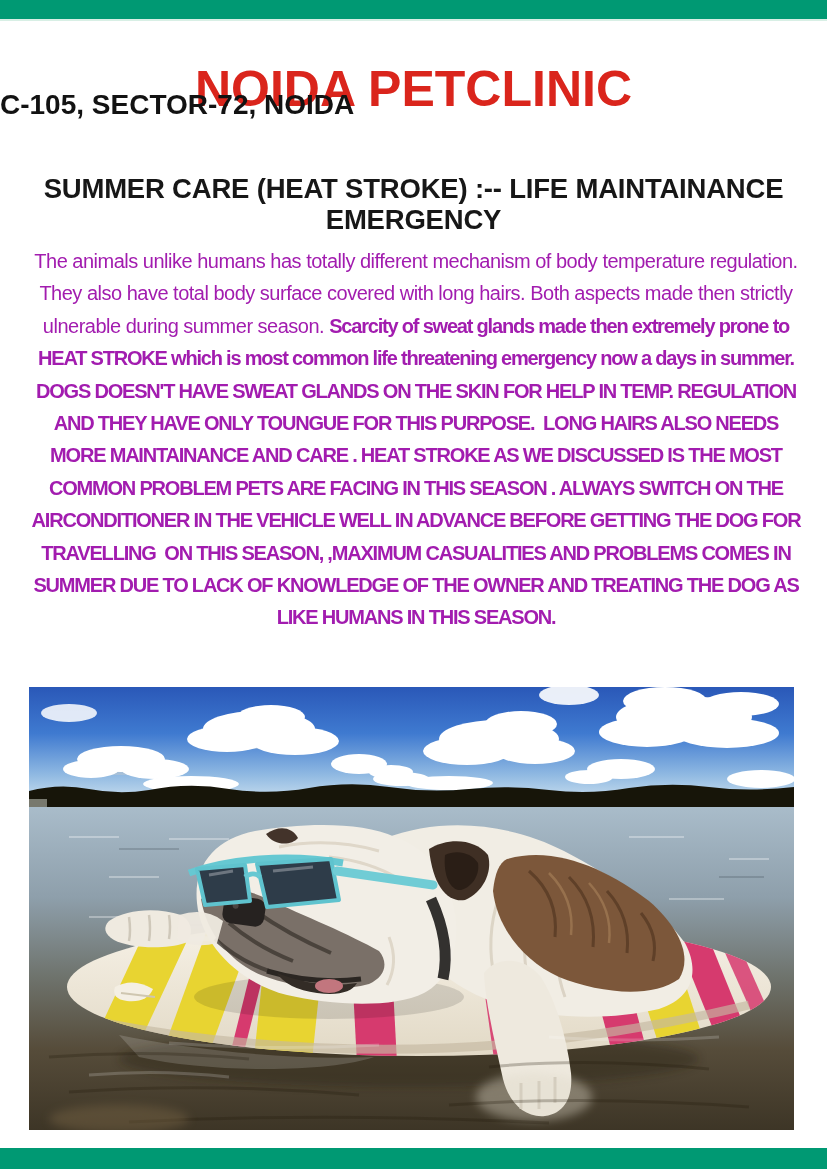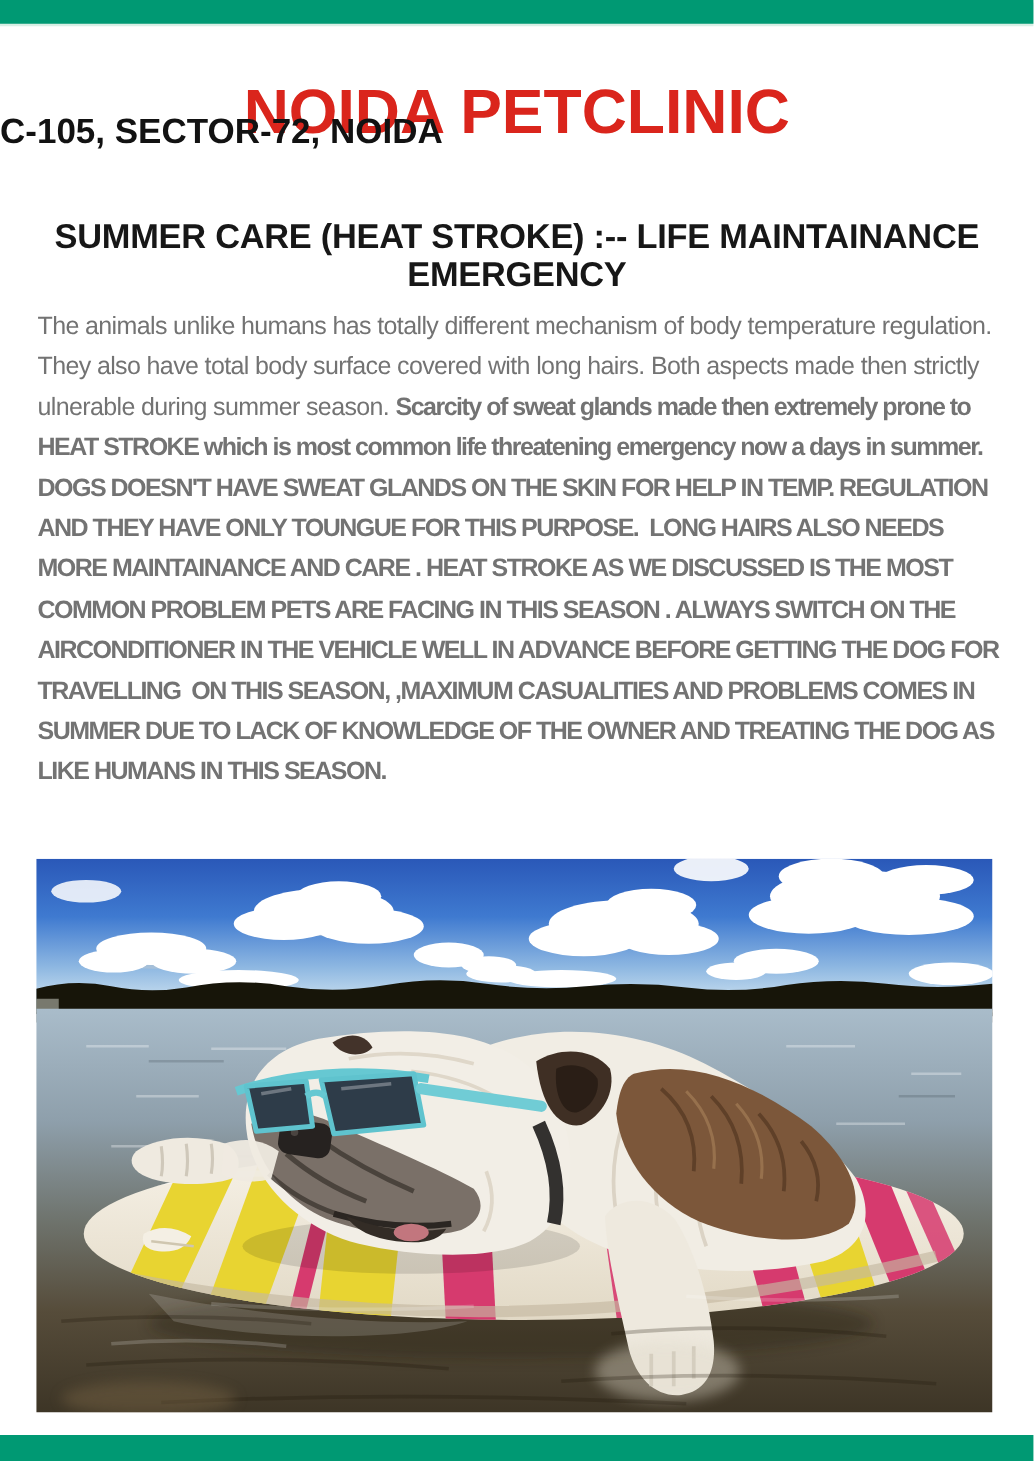--- a/index.html
+++ b/index.html
@@ -17,22 +17,22 @@
   .clinic-address{
     position:absolute;top:88px;left:0;width:762px;
     font-size:28px;font-weight:bold;color:#121212;line-height:34px;
   }
   .article-heading{
     position:absolute;top:150px;left:27px;width:773px;text-align:center;
     font-size:27.5px;line-height:31px;font-weight:bold;color:#171717;letter-spacing:-0.2px;
   }
   .article-paragraph{
     position:absolute;top:225px;left:30px;width:772px;
-    font-size:20px;line-height:32.4px;color:#737373;letter-spacing:-0.5px;
-    white-space:pre-wrap;text-align:left;
+    font-size:20px;line-height:32.4px;color:#a21caf;letter-spacing:-0.5px;
+    white-space:pre-wrap;text-align:center;
   }
   .article-paragraph .seg-bold{font-weight:bold;letter-spacing:-1.2px;}
   .photo-figure{position:absolute;top:687px;left:29px;width:765px;height:443px;margin:0;}
   .photo-figure svg{display:block;}
 </style>
 </head>
 <body>
 
 <div class="page">
 

